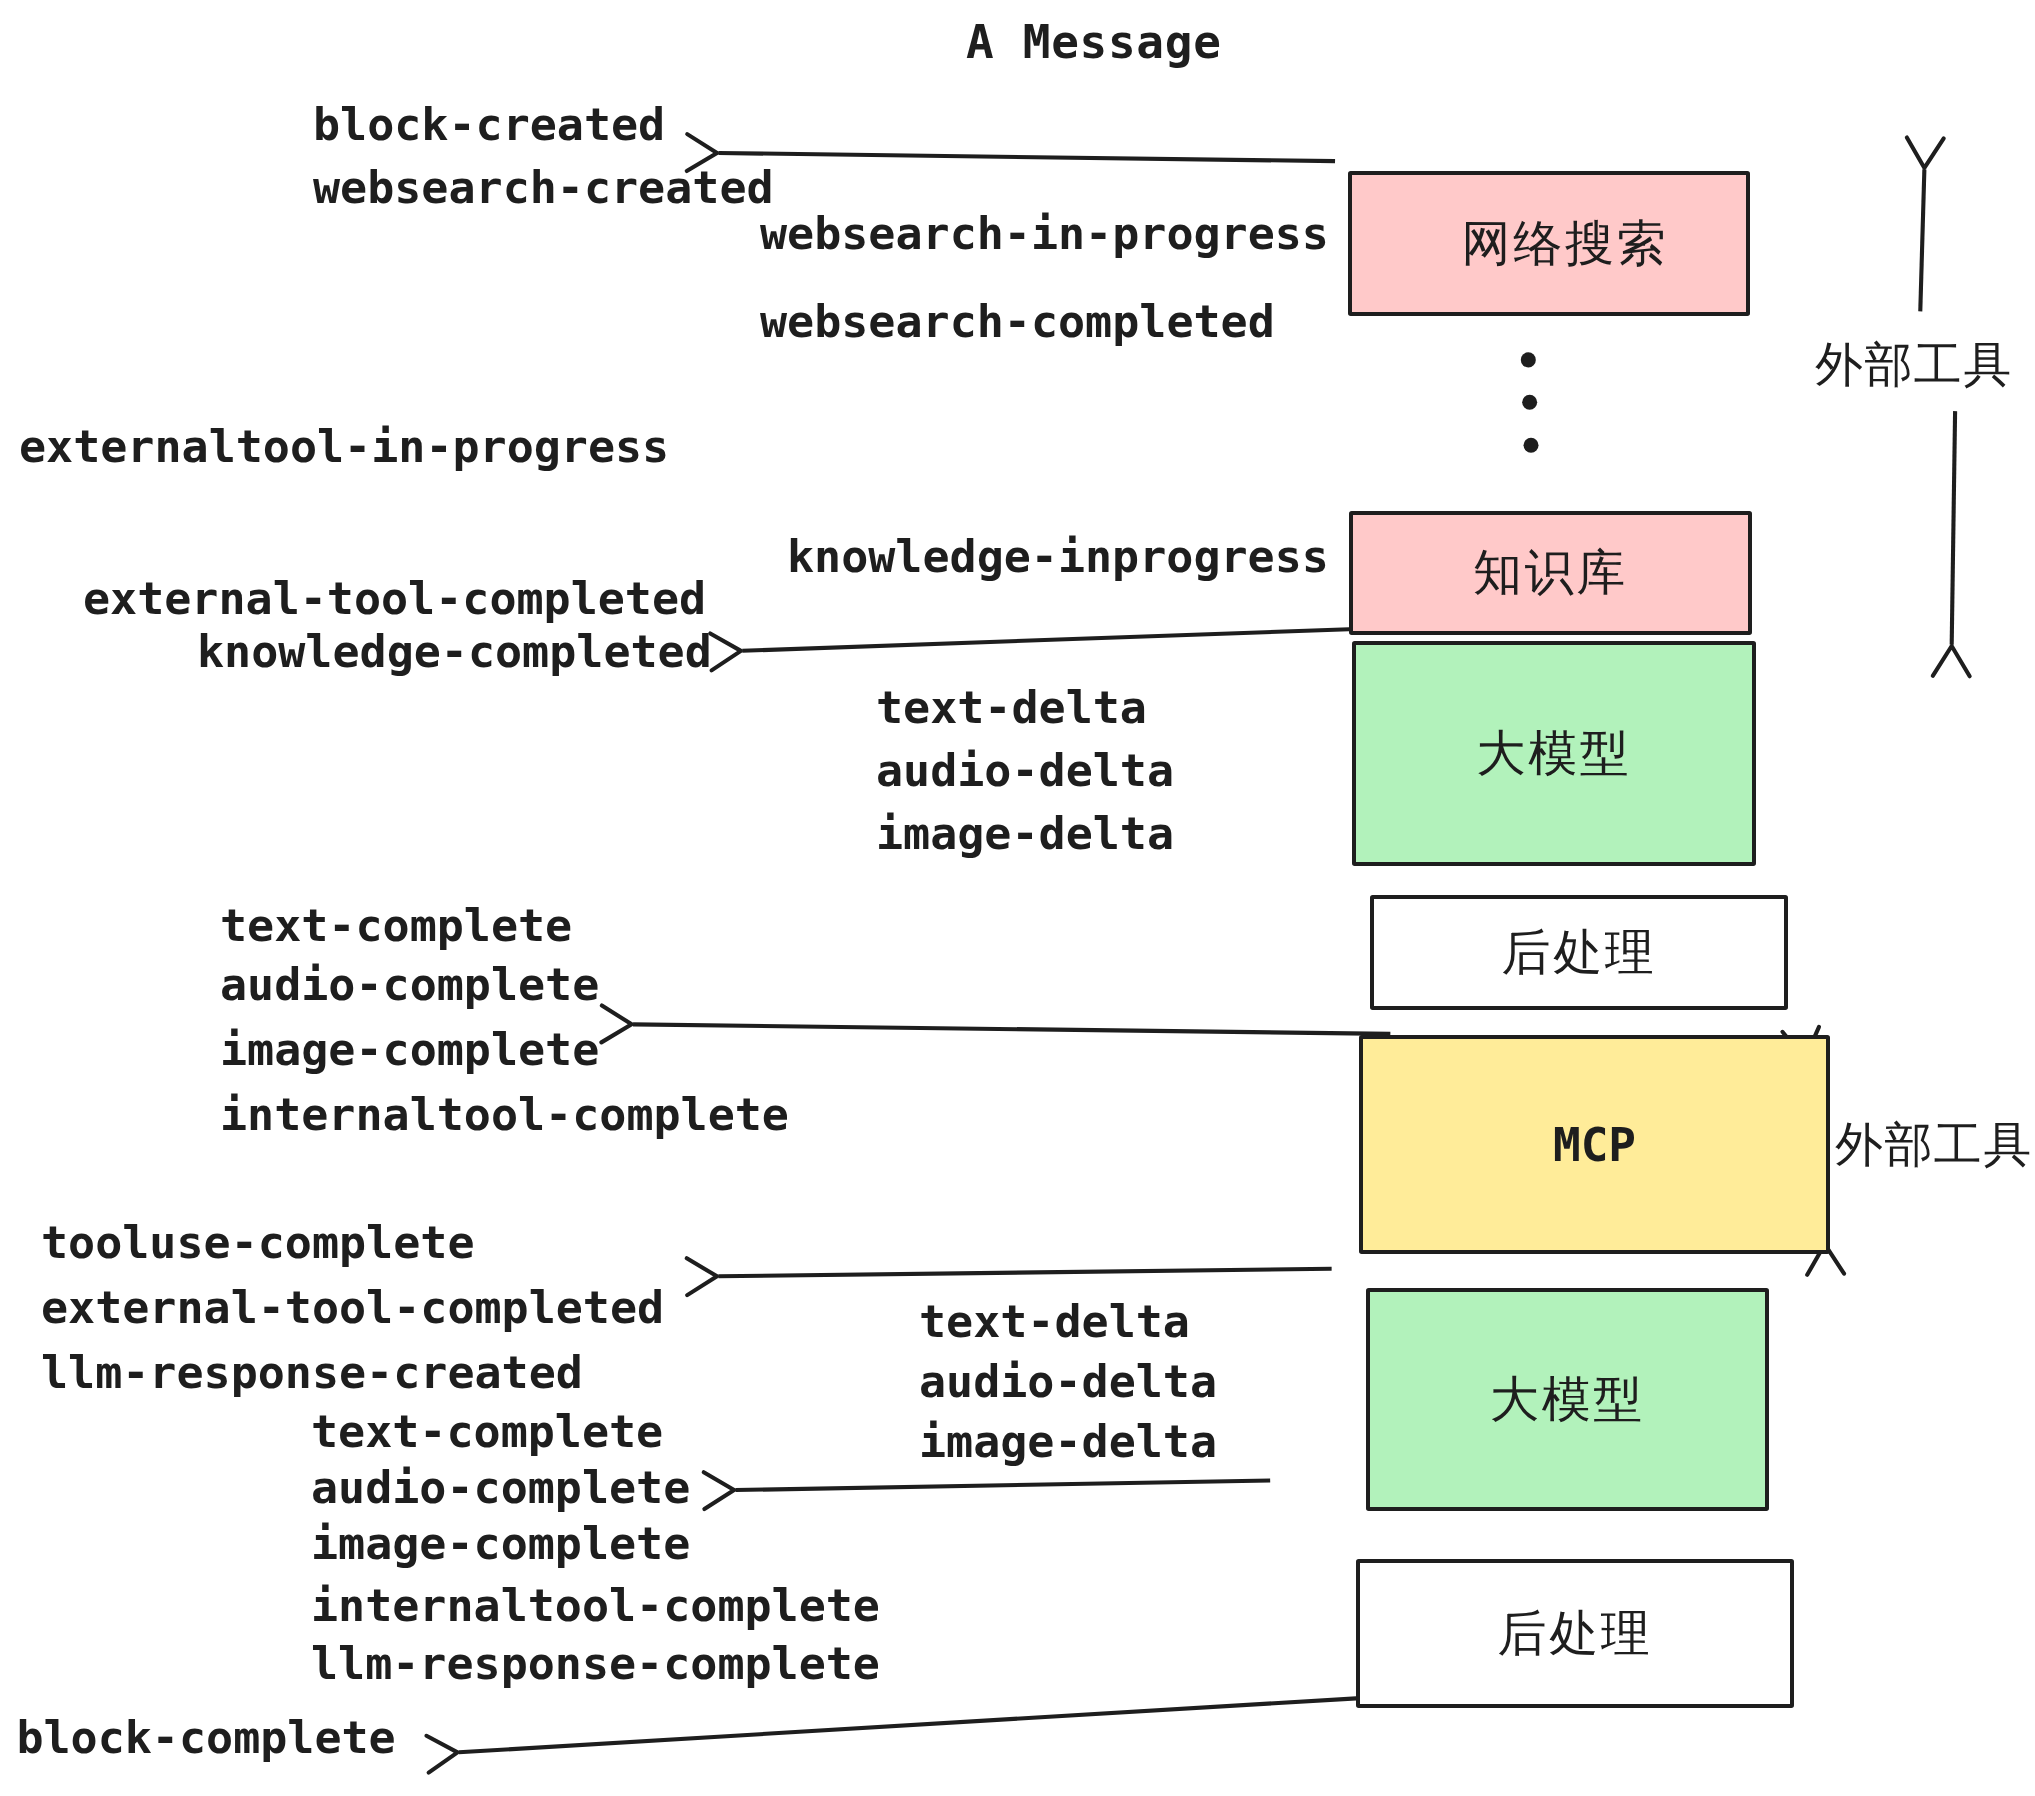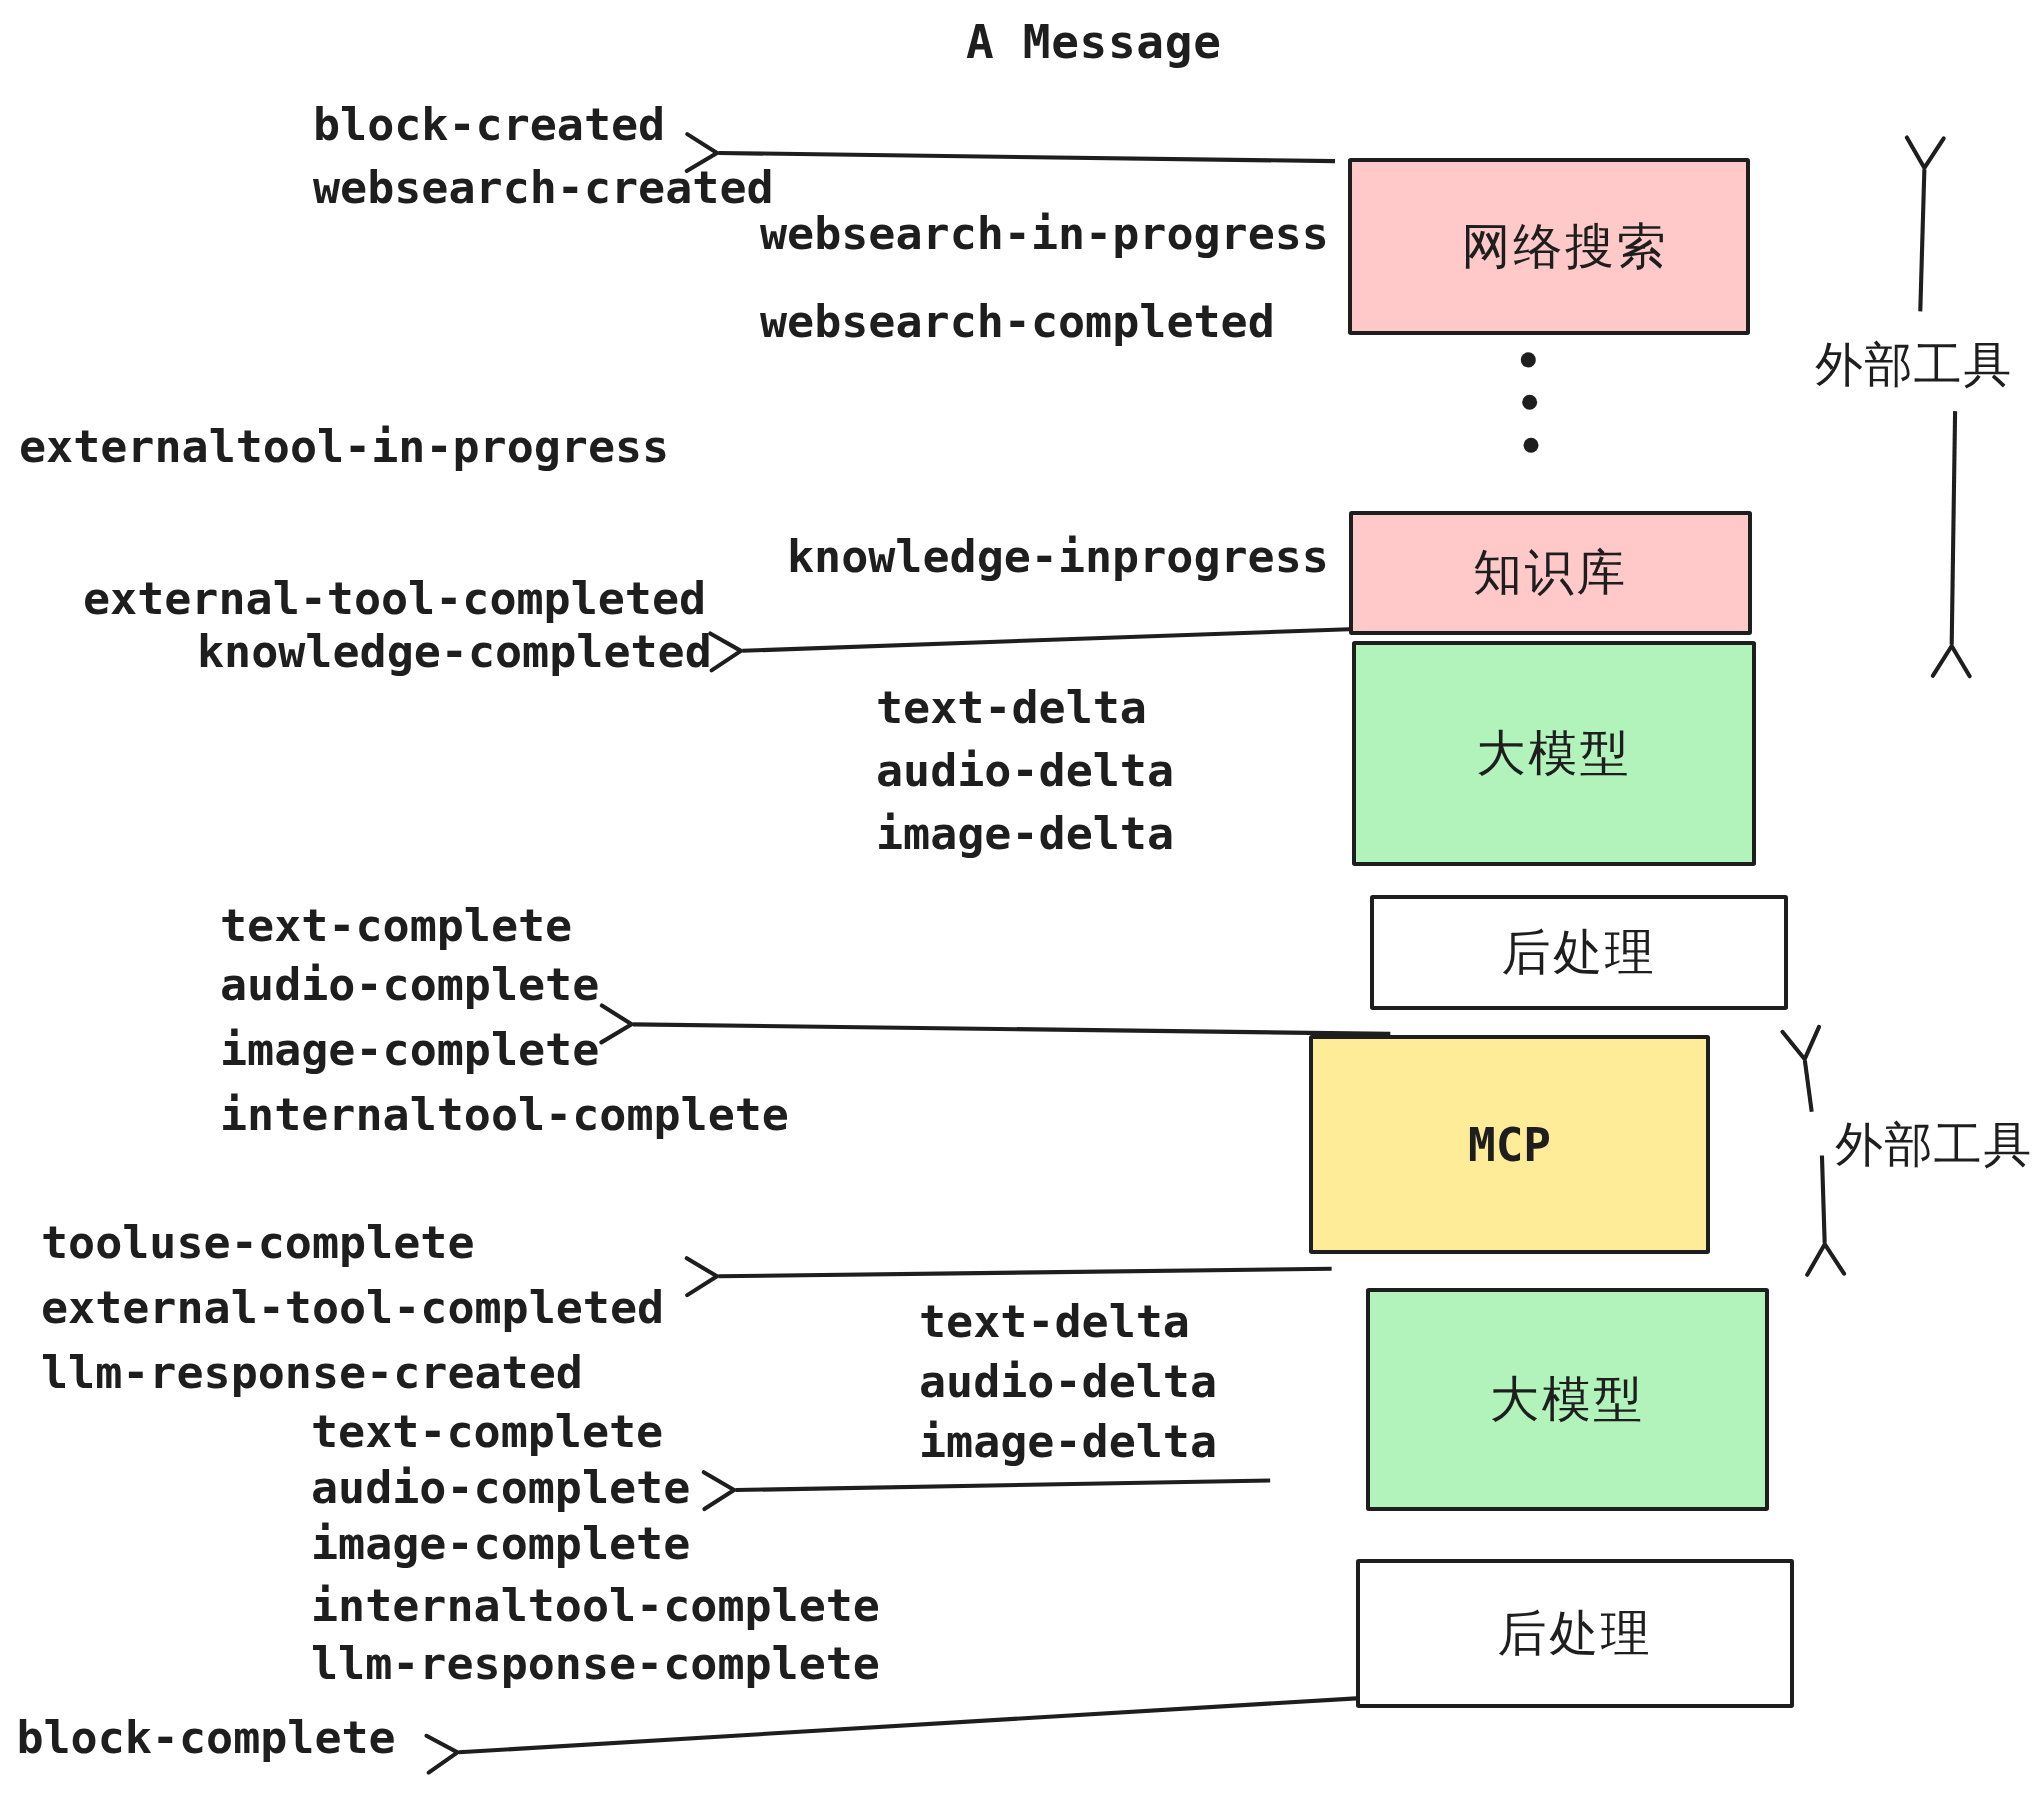--- a/index.html
+++ b/index.html
@@ -131,33 +131,33 @@
   <div class="evt" style="left:919px; top:1298px;">text-delta</div>
   <div class="evt" style="left:919px; top:1358px;">audio-delta</div>
   <div class="evt" style="left:919px; top:1418px;">image-delta</div>
   <div class="evt" style="left:311px;  top:1408px;">text-complete</div>
   <div class="evt" style="left:311px;  top:1464px;">audio-complete</div>
   <div class="evt" style="left:311px;  top:1520px;">image-complete</div>
   <div class="evt" style="left:311px;  top:1582px;">internaltool-complete</div>
   <div class="evt" style="left:311px;  top:1640px;">llm-response-complete</div>
   <div class="evt" style="left:16.4px;   top:1714px;">block-complete</div>
 
-  <div class="box box-pink" style="left:1348px; top:158px;  width:402px; height:177px;padding-left:32px;">
+  <div class="box box-pink" style="left:1348px; top:171px;  width:402px; height:145px;padding-left:32px;">
     <span class="cjk-label">网络搜索</span>
   </div>
   <div class="box box-pink" style="left:1349px; top:511px;  width:403px; height:124px;">
     <span class="cjk-label">知识库</span>
   </div>
   <div class="box box-green" style="left:1352px; top:641px;  width:404px; height:225px;">
     <span class="cjk-label">大模型</span>
   </div>
   <div class="box box-white" style="left:1370px; top:895px; width:418px; height:115px;">
     <span class="cjk-label">后处理</span>
   </div>
-  <div class="box box-yellow" style="left:1309px; top:1035px; width:401px; height:219px;">
+  <div class="box box-yellow" style="left:1359px; top:1035px; width:471px; height:219px;">
     <span class="mono-label">MCP</span>
   </div>
   <div class="box box-green" style="left:1366px; top:1288px; width:403px; height:223px;">
     <span class="cjk-label">大模型</span>
   </div>
   <div class="box box-white" style="left:1356px; top:1559px; width:438px; height:149px;">
     <span class="cjk-label">后处理</span>
   </div>
 
   <div class="side-label" style="left:1815px; top:333px;">外部工具</div>

